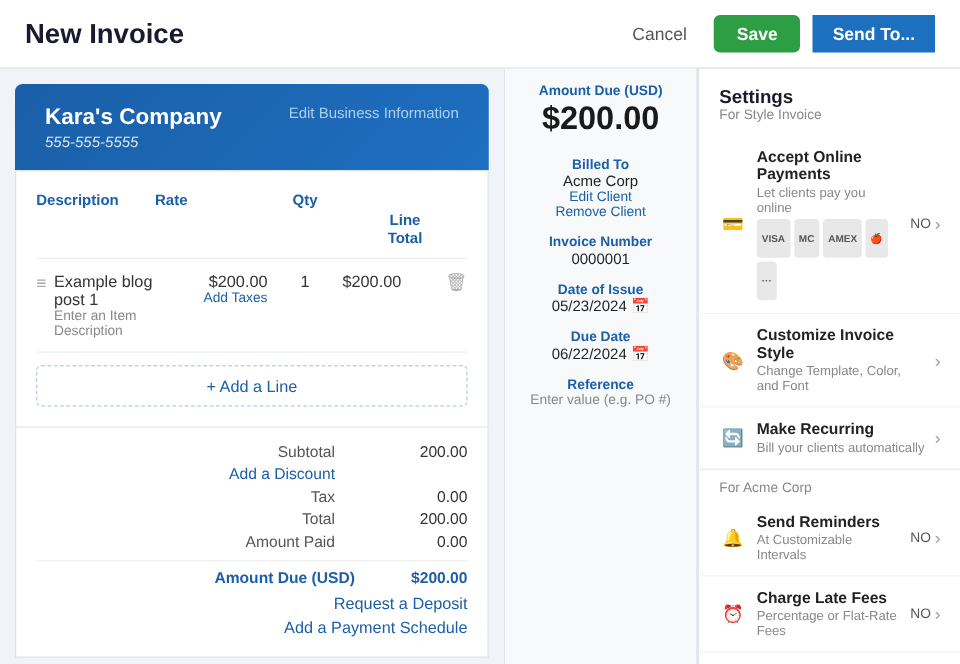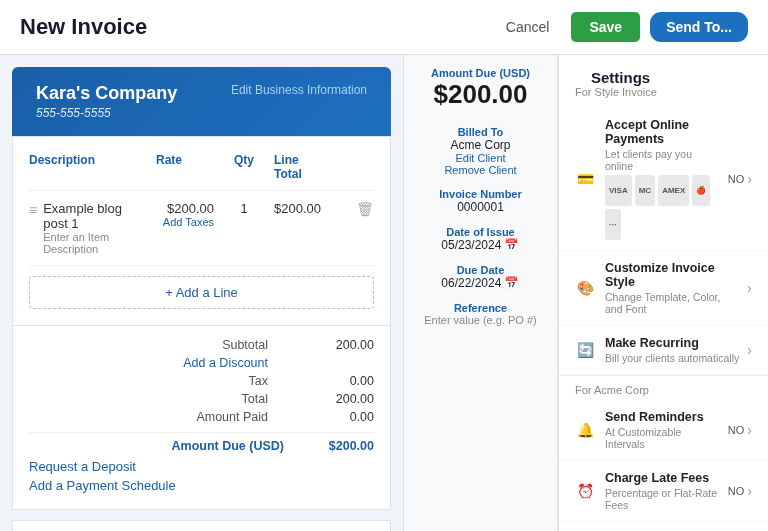--- a/index.html
+++ b/index.html
@@ -46,21 +46,21 @@
       border-radius: 5px;
       padding: 7px 18px;
       font-size: 14px;
       font-weight: 600;
       cursor: pointer;
     }
     .btn-send {
       background: #1d6fbf;
       color: #fff;
       border: none;
-      border-radius: 11px;
+      border-radius: 0;
       padding: 7px 16px;
       font-size: 14px;
       font-weight: 600;
       cursor: pointer;
     }
 
     
     .main-layout {
       display: flex;
       height: calc(531px - 52px);
@@ -112,23 +112,23 @@
 
     .table-header {
       display: grid;
       grid-template-columns: 1fr 90px 60px 100px;
       padding: 0 0 8px 0;
       border-bottom: 1px solid #eee;
       color: #1a5fa8;
       font-weight: 600;
       font-size: 12px;
     }
-    .th-rate { text-align: center; }
+    .th-rate { text-align: left; }
     .th-qty { text-align: center; }
-    .th-line { text-align: left; line-height: 1.2; }
+    .th-line { text-align: center; line-height: 1.2; margin-top: 16px; }
 
     .line-item {
       display: grid;
       grid-template-columns: 1fr 90px 60px 100px;
       padding: 10px 0;
       align-items: start;
       border-bottom: 1px solid #f0f0f0;
     }
     .item-desc {
       display: flex;
@@ -209,21 +209,21 @@
       padding: 6px 0 2px 0;
       border-top: 1px solid #eee;
       margin-top: 6px;
     }
     .amount-due-label { color: #1a5fa8; font-weight: 600; }
     .amount-due-val { color: #1a5fa8; font-weight: 700; min-width: 60px; text-align: right; }
 
     .payment-links {
       display: flex;
       flex-direction: column;
-      align-items: flex-start;
+      align-items: flex-end;
       gap: 4px;
       padding: 4px 0 6px 0;
     }
 
     
     .notes-section {
       background: #fff;
       margin: 10px 12px 0 12px;
       padding: 12px 16px;
       border: 1px solid #dde3ea;
@@ -287,21 +287,21 @@
       width: 210px;
       background: #fff;
       padding: 14px 0;
       overflow-y: auto;
       border-left: 1px solid #e0e0e0;
     }
     .settings-title {
       font-size: 15px;
       font-weight: 700;
       color: #1a1a2e;
-      padding: 0 32px;
+      padding: 0 16px;
     }
     .settings-subtitle {
       font-size: 11px;
       color: #888;
       padding: 0 16px;
       margin-bottom: 10px;
     }
     .settings-section-label {
       font-size: 11px;
       color: #888;

